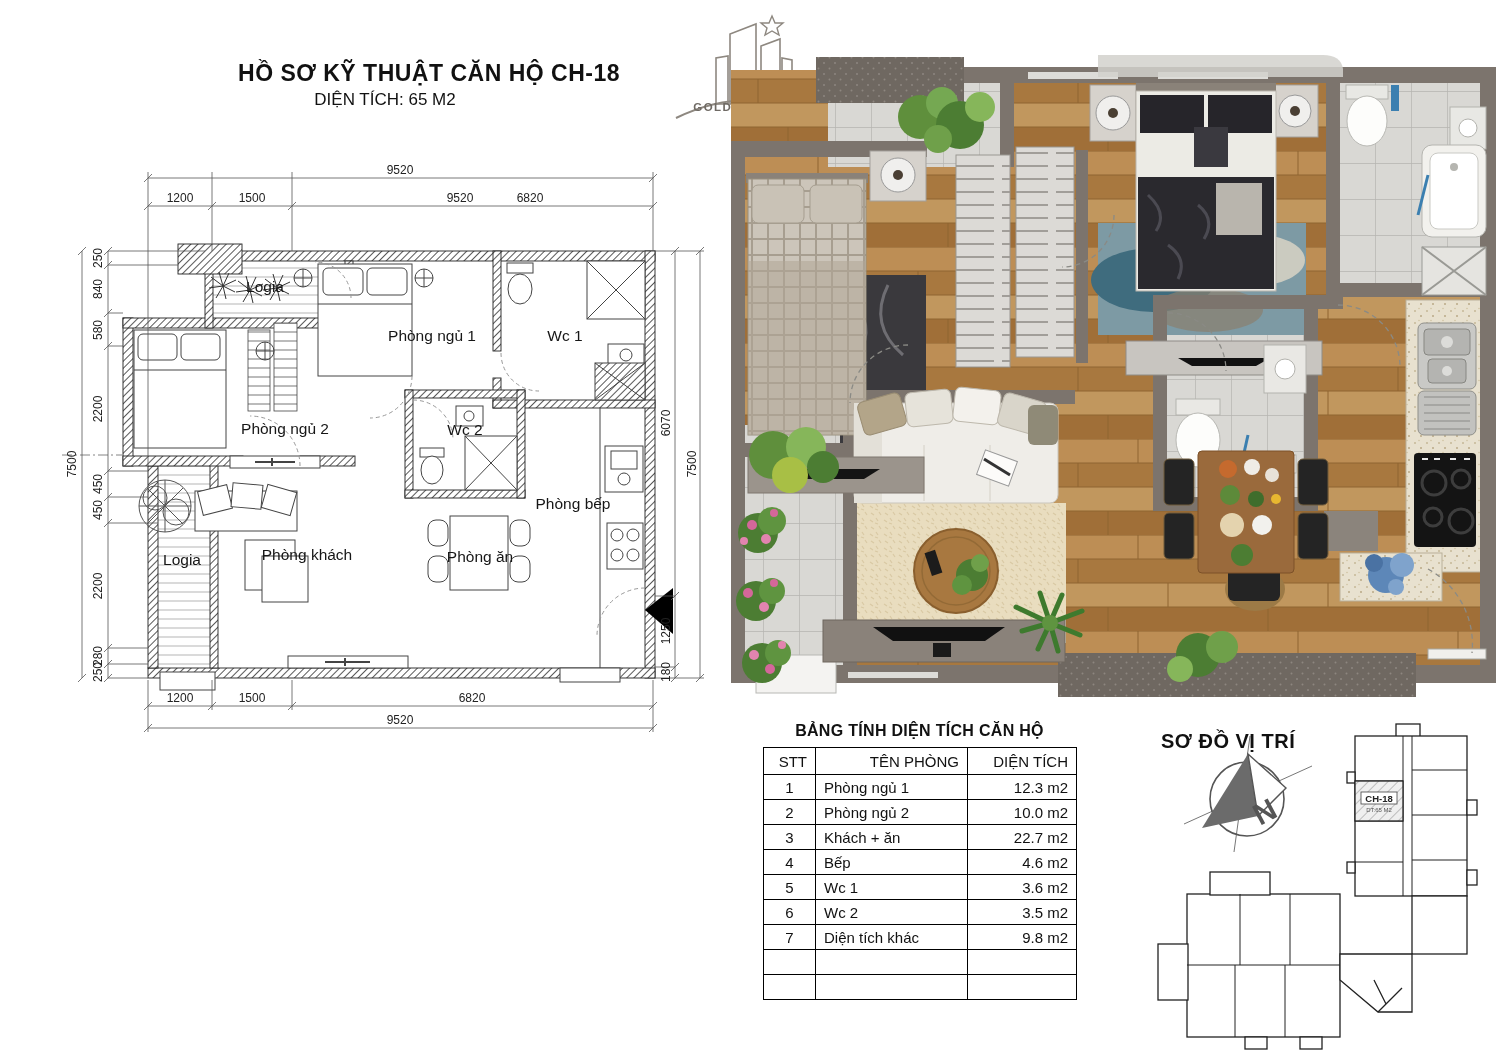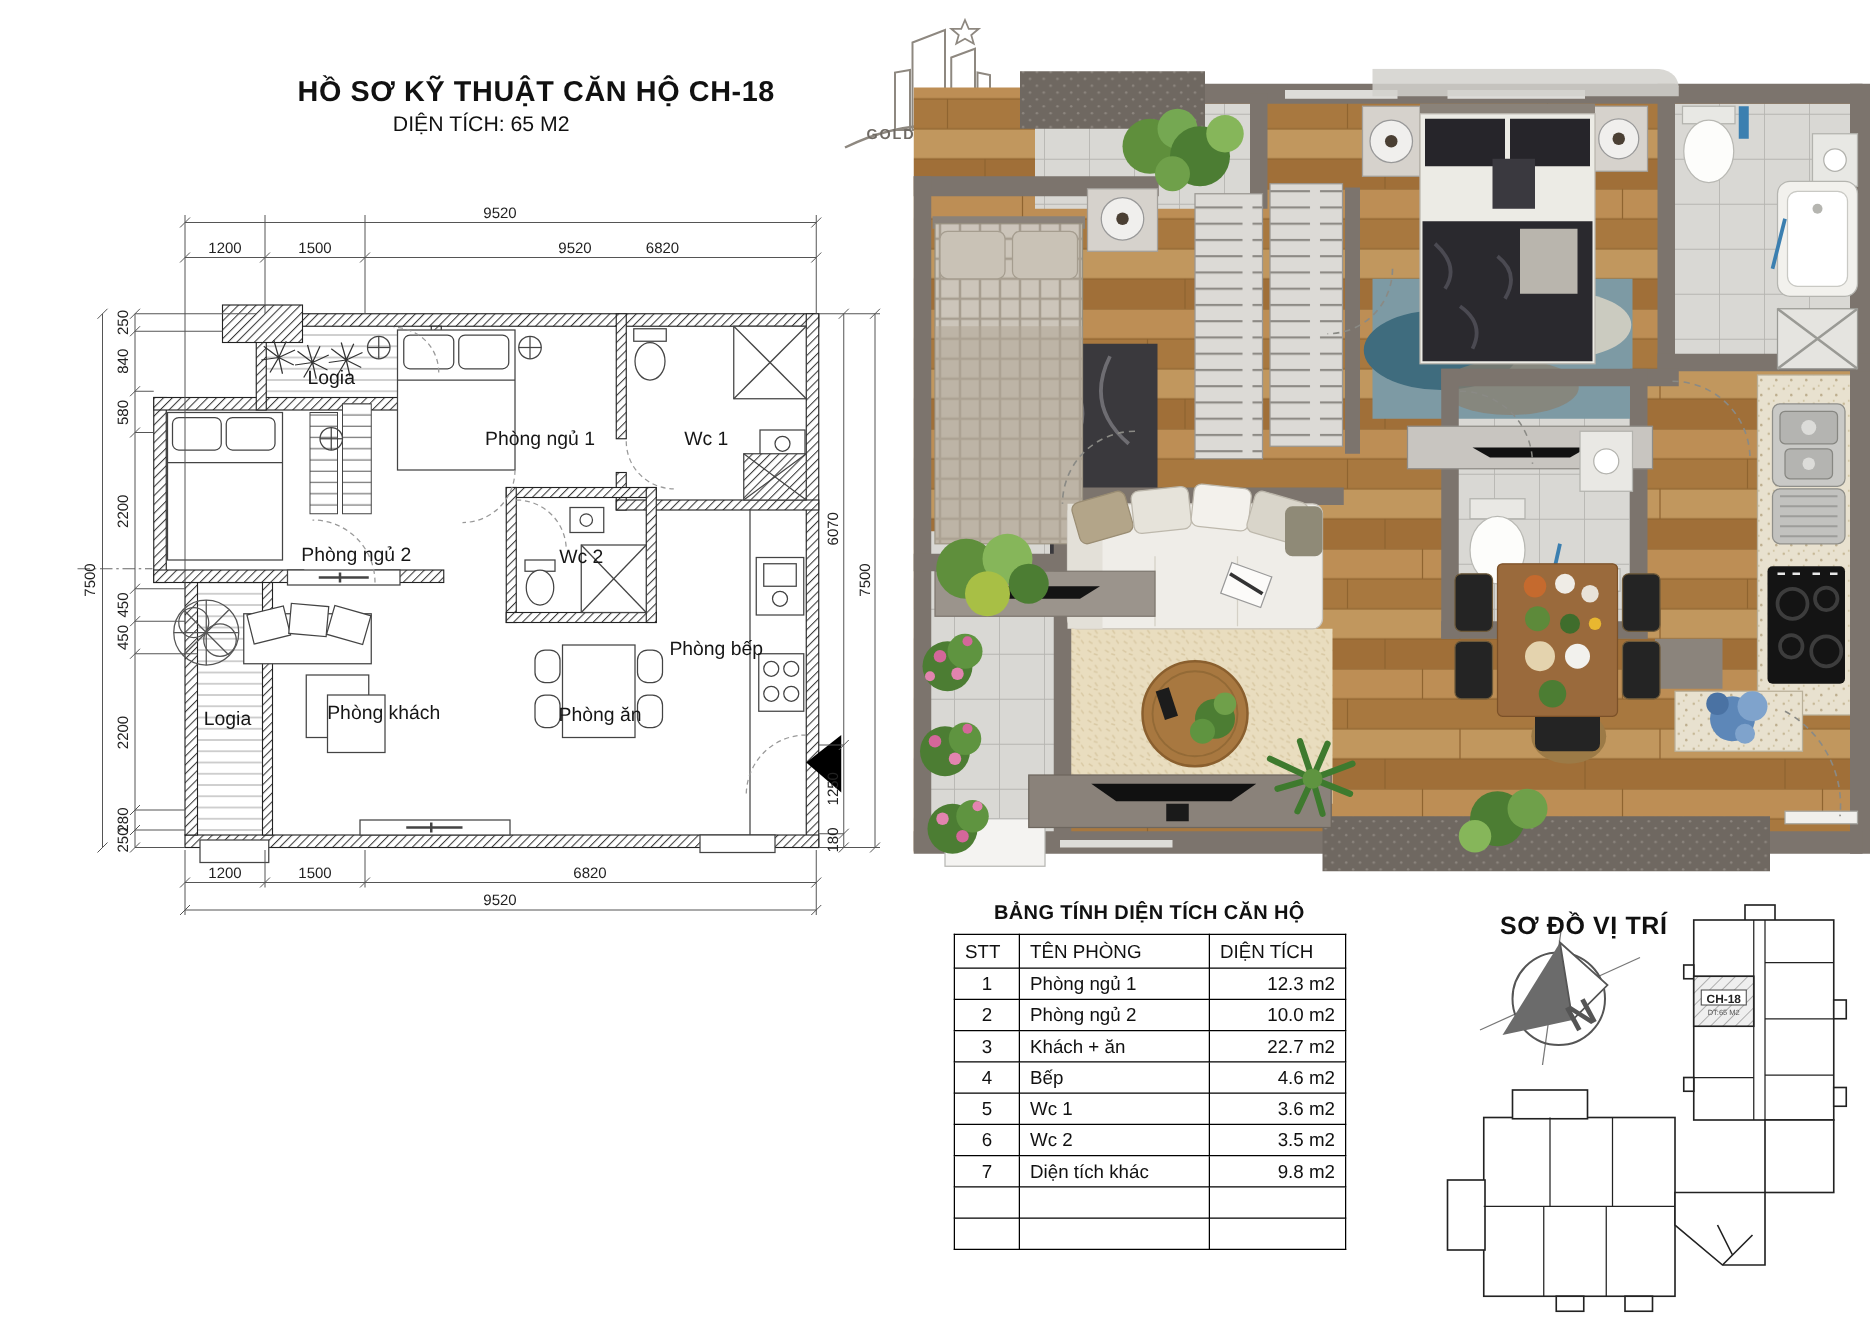--- a/index.html
+++ b/index.html
@@ -8,34 +8,34 @@
   .abs{position:absolute;}
   
   .titleblock{left:150px;top:60px;width:470px;text-align:center;}
   .titleblock .t1{font-size:23px;font-weight:bold;letter-spacing:.5px;text-align:right;}
   .titleblock .t2{font-size:17px;margin-top:3px;}
   
   .brand{left:668px;top:6px;width:155px;height:118px;}
   
   .techplan{left:60px;top:148px;width:650px;height:584px;}
   .techplan svg{position:absolute;left:0;top:0;}
-  .roomlabel{position:absolute;font-size:15.5px;color:#161616;white-space:nowrap;transform:translate(-50%,-50%);margin-top:16px;}
+  .roomlabel{position:absolute;font-size:15.5px;color:#161616;white-space:nowrap;transform:translate(-50%,-50%);}
   
   .render{left:728px;top:55px;width:772px;height:650px;}
   
   .areas{left:763px;top:722px;width:313px;}
   .areas .atitle{font-size:16px;font-weight:bold;text-align:center;margin-bottom:7px;letter-spacing:.3px;}
   table.areatbl{border-collapse:collapse;width:100%;table-layout:fixed;}
   table.areatbl td{border:1px solid #000;font-size:15px;height:24px;padding:0 8px;overflow:hidden;white-space:nowrap;}
   table.areatbl td.c{text-align:center;padding:0 2px;}
   table.areatbl td.r{text-align:right;}
-  table.areatbl tr.hdr td{height:26px;text-align:left;}
+  table.areatbl tr.hdr td{height:26px;text-align:right;}
   
   .minimap{left:1150px;top:722px;width:350px;height:338px;}
-  .minimap .mtitle{position:absolute;left:0;top:8px;width:234px;text-align:center;font-size:20px;font-weight:bold;letter-spacing:.5px;}
+  .minimap .mtitle{position:absolute;left:11px;top:8px;width:234px;font-size:20px;font-weight:bold;letter-spacing:.5px;}
   svg text{font-family:"Liberation Sans",sans-serif;}
   .dimtxt{font-size:12px;fill:#222;}
 </style>
 </head>
 <body>
 
 <div class="abs titleblock">
   <div class="t1">HỒ SƠ KỸ THUẬT CĂN HỘ CH-18</div>
   <div class="t2">DIỆN TÍCH: 65 M2</div>
 </div>

